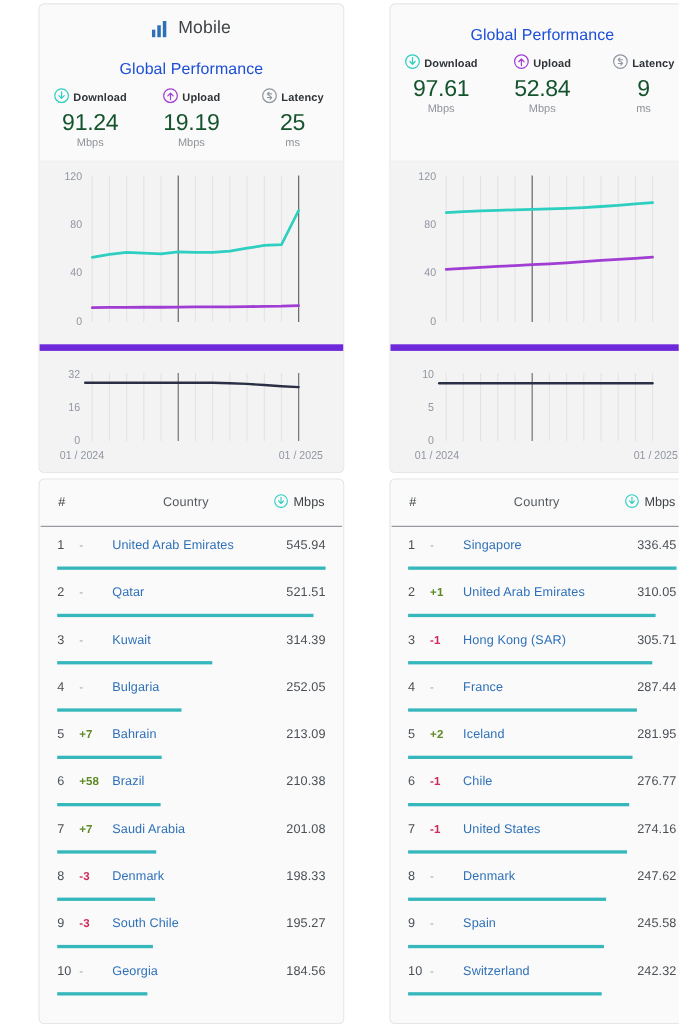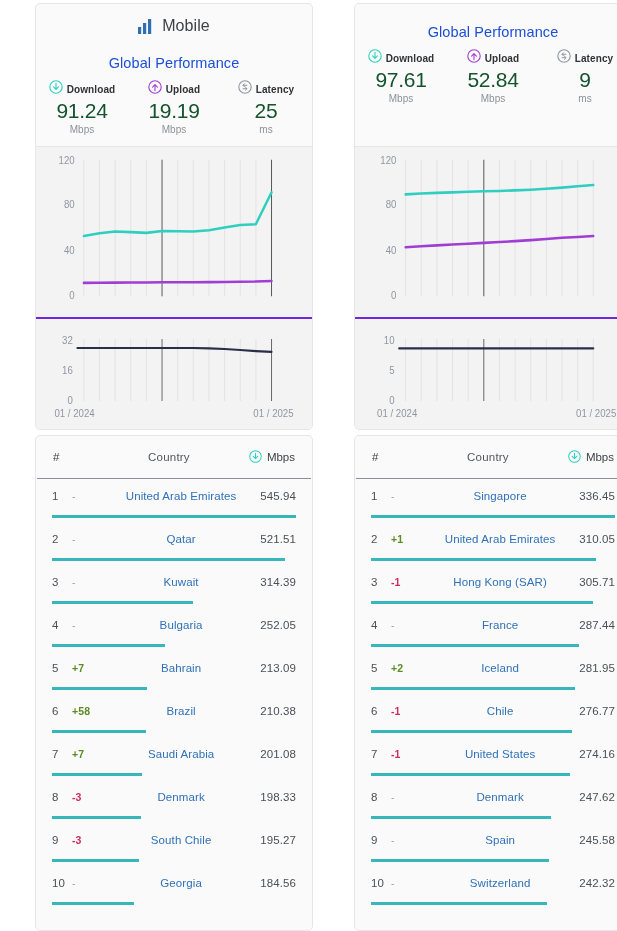--- a/index.html
+++ b/index.html
@@ -90,21 +90,21 @@
   .metric-unit {
     font-size: 10px;
     color: #8c9298;
     margin-top: 1px;
   }
 
   
   .chart-box {
     height: 172px;
     background: #f3f3f4;
-    border-bottom: 2px solid #6d28d9;
+    border-bottom: 6px solid #6d28d9;
     position: relative;
   }
   .chart-box.latency {
     height: 110px;
     border-bottom: none;
     border-radius: 0 0 5px 5px;
   }
   .chart-svg { display: block; width: 100%; height: 100%; }
 
   
@@ -147,21 +147,20 @@
     letter-spacing: .1px;
   }
   .c-delta.up { color: #5c8a24; }
   .c-delta.down { color: #cf2b5b; }
   .c-delta.flat { color: #9aa0a6; font-weight: 400; }
   .c-country {
     flex: 1;
     font-size: 11.5px;
     color: #2f71b8;
     letter-spacing: .1px;
-    text-align: center;
   }
   .c-value { font-size: 11.5px; color: #4a5056; letter-spacing: .1px; }
   .bar-track {
     position: absolute;
     left: 16px; right: 16px; bottom: 4px;
     height: 3px;
   }
   .bar-fill {
     height: 3px;
     background: #35b7bc;

